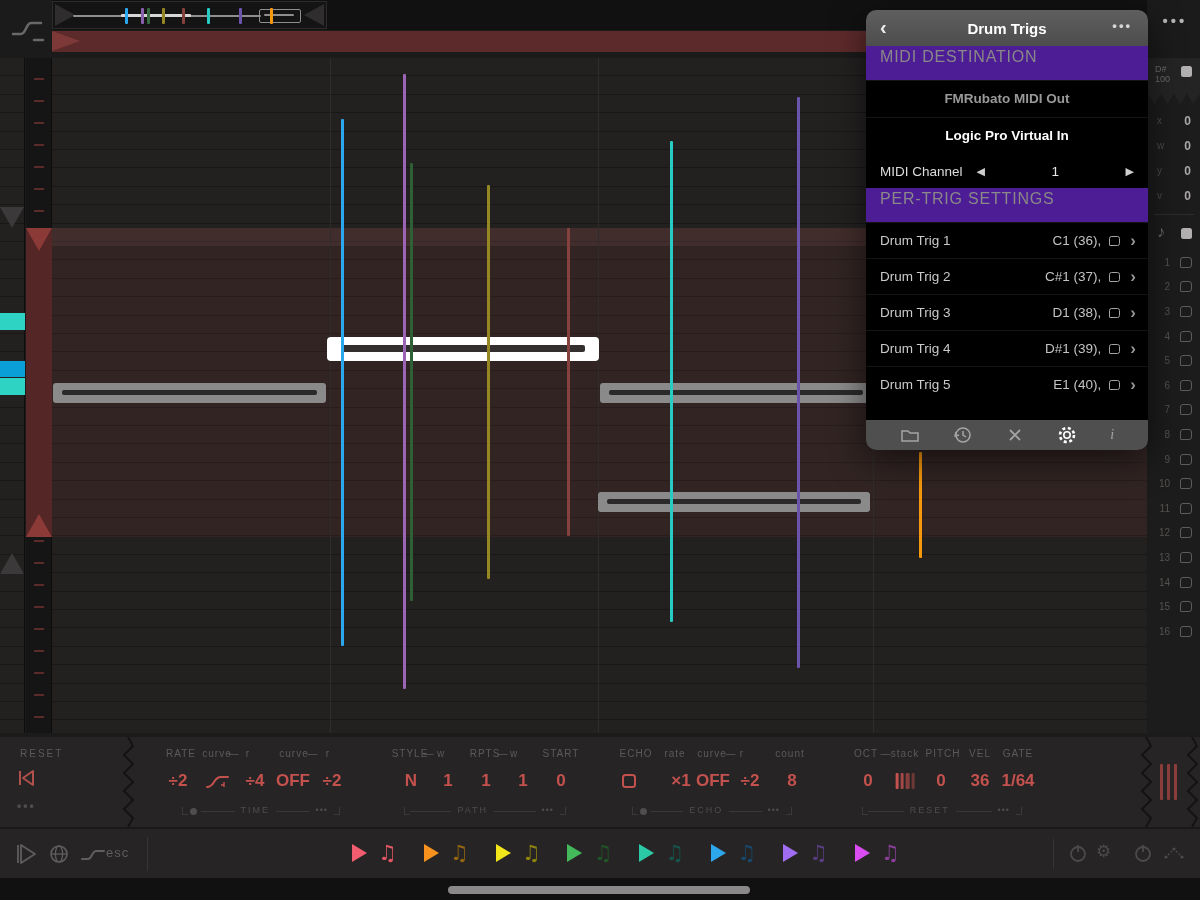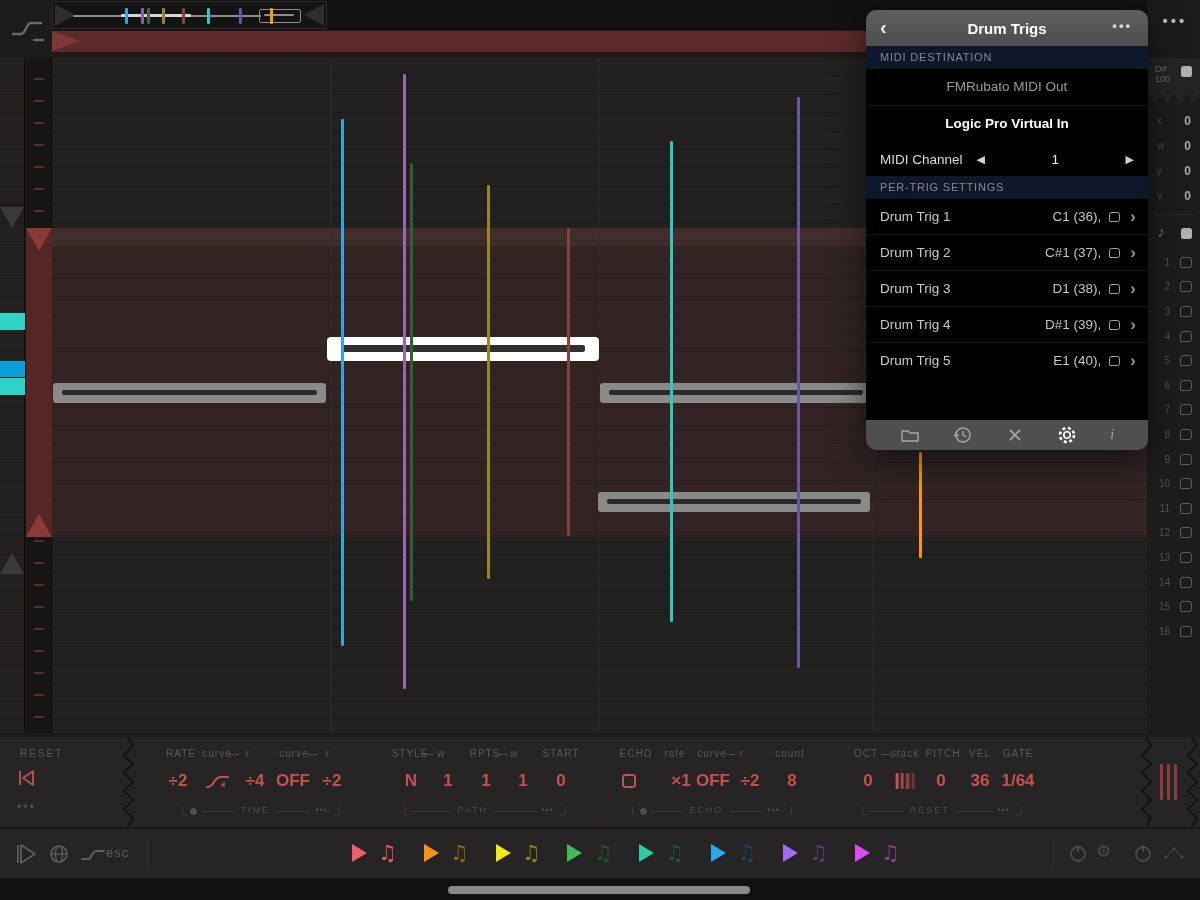--- a/index.html
+++ b/index.html
@@ -70,21 +70,21 @@
   .step{display:flex;align-items:center;height:24.6px;padding:0 8px;box-sizing:border-box}
   .step .sn{color:#54524f;font-size:10px;width:14px;text-align:right}
   .step .sq{margin-left:10px;width:12px;height:11px;border:1.5px solid #5d5b5b;border-radius:3px 3px 3px 1px;box-sizing:border-box}
 
   
   .panel{position:absolute;left:866px;top:10px;width:282px;height:440px;border-radius:10px;overflow:hidden;background:#000;box-shadow:0 10px 34px rgba(0,0,0,.55);z-index:30}
   .p-head{position:absolute;left:0;top:0;width:282px;height:36px;background:linear-gradient(#5f5f5f,#4d4d4d);display:flex;align-items:center}
   .p-title{flex:1;text-align:center;color:#fff;font-weight:700;font-size:15px}
   .p-back{position:absolute;left:14px;top:6px;color:#ececec;font-size:20px;font-weight:700}
   .p-more{position:absolute;right:16px;top:8px;color:#d6d6d6;font-size:13px;letter-spacing:2px;font-weight:700}
-  .sec{height:22px;line-height:22px;background:#0f172a;color:#8a8888;font-size:11px;letter-spacing:.8px;padding-left:14px}
+  .sec{height:34px;line-height:22px;background:#4c1d95;color:#8a8888;font-size:16px;letter-spacing:.8px;padding-left:14px}
   .dest{height:36px;line-height:36px;text-align:center;font-size:13.5px;border-top:1px solid #141414}
   .chan{height:34px;display:flex;align-items:center;padding:0 14px;color:#dcdcdc;font-size:13.5px}
   .chan .arr{color:#cfcfcf;font-size:11px}
   .chan .cv{flex:1;text-align:center;color:#e8e8e8}
   .chan .cl{margin-right:14px}
   .trig{height:35px;display:flex;align-items:center;padding:0 12px 0 14px;border-top:1px solid #141414;color:#cbc9c9;font-size:13.5px}
   .trig .tl{flex:1}
   .trig .tn{color:#c4c2c2;margin-right:8px}
   .trig .tsq{width:11px;height:10px;border:1.5px solid #a5a3a3;border-radius:2.5px 2.5px 2.5px 1px;box-sizing:border-box;margin-right:10px}
   .trig .tch{color:#969494;font-size:17px;font-weight:700;line-height:1}
@@ -312,21 +312,21 @@
         <span class="sn">16</span>
         <span class="sq"></span>
       </div>
       </div>
   </div>
 
   <div class="panel">
     <div style="position:absolute;left:0;top:36px;width:282px;bottom:30px;overflow:hidden;background:#000">
       <div class="sec">MIDI DESTINATION</div>
       <div>
-          <div class="dest" style="color: rgb(154, 152, 152); font-weight: 400;">FMRubato MIDI Out</div>
+          <div class="dest" style="color: rgb(154, 152, 152); font-weight: 700;">FMRubato MIDI Out</div>
           <div class="dest" style="color: rgb(255, 255, 255); font-weight: 700;">Logic Pro Virtual In</div>
         </div>
       <div class="chan">
         <span class="cl">MIDI Channel</span>
         <span class="arr">◀</span>
         <span class="cv">1</span>
         <span class="arr">▶</span>
       </div>
       <div class="sec">PER-TRIG SETTINGS</div>
       <div>

